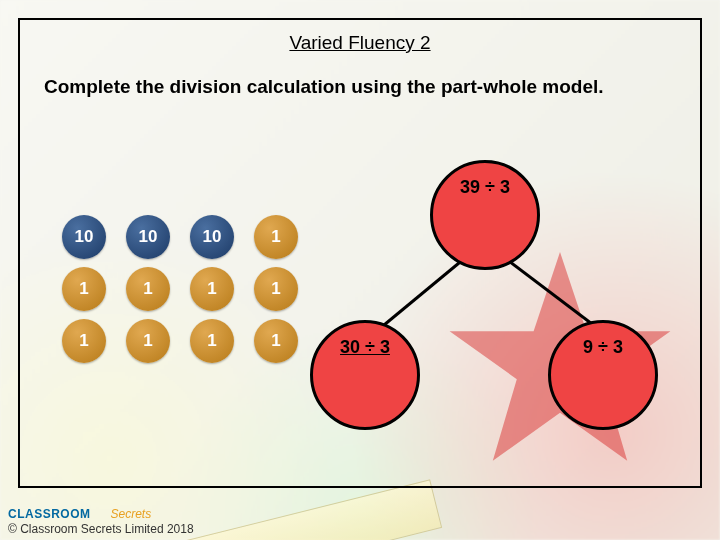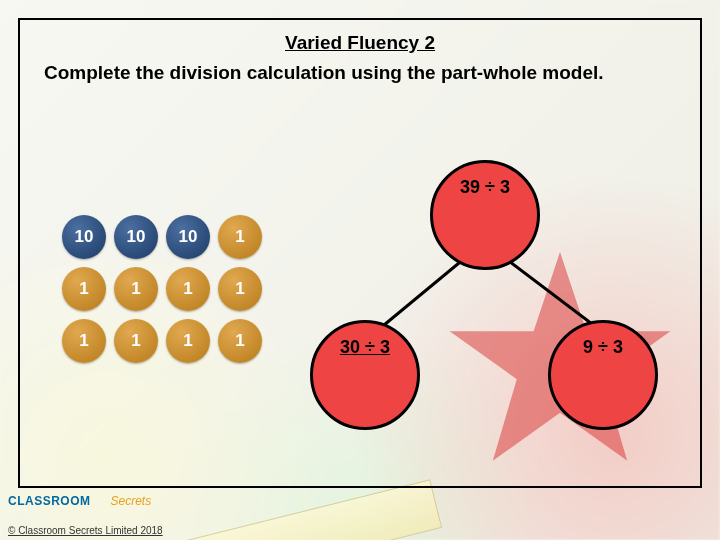--- a/index.html
+++ b/index.html
@@ -45,37 +45,37 @@
     left: 18px;
     top: 18px;
     right: 18px;
     bottom: 52px;
     border: 2px solid #000;
     background: rgba(255,255,255,0.0);
   }
   .title {
     text-align: center;
     font-size: 19px;
-    font-weight: bold;
+    font-weight: normal;
     text-decoration: underline;
     margin-top: 12px;
   }
   .instruction {
     font-size: 19px;
     font-weight: bold;
-    margin: 8px 20px 0 24px;
+    margin: 22px 20px 0 24px;
   }
   .counters {
     position: absolute;
     left: 42px;
     top: 195px;
     display: grid;
     grid-template-columns: repeat(4, 44px);
     grid-auto-rows: 44px;
-    gap: 8px 8px;
+    gap: 8px 20px;
   }
   .counter {
     width: 44px;
     height: 44px;
     border-radius: 50%;
     display: flex;
     align-items: center;
     justify-content: center;
     font-weight: bold;
     font-size: 17px;
@@ -107,21 +107,21 @@
   .node-left  { left: 10px;  top: 170px; width: 110px; height: 110px; text-decoration: underline; }
   .node-right { left: 248px; top: 170px; width: 110px; height: 110px; }
   .footer {
     position: absolute;
     left: 8px;
     bottom: 4px;
     font-size: 9px;
   }
   .brand-c { color: #0369a1; font-weight: bold; font-size: 12px; letter-spacing: 0.5px; }
   .brand-s { color: #e8a020; font-weight: normal; font-size: 12px; font-style: italic; margin-left: 20px; }
-  .copyright { color: #333; font-size: 10px; margin-top: 17px; text-decoration: underline; }
+  .copyright { color: #333; font-size: 12px; margin-top: 1px; }
 </style>
 </head>
 <body>
 
 <div class="bg-layer"></div>
 
 <svg class="bg-star" viewBox="0 0 100 100">
   <polygon points="50,5 61,38 96,38 68,58 78,92 50,72 22,92 32,58 4,38 39,38" fill="#d62020" opacity="0.9"></polygon>
 </svg>
 <div class="bg-ruler"></div>

